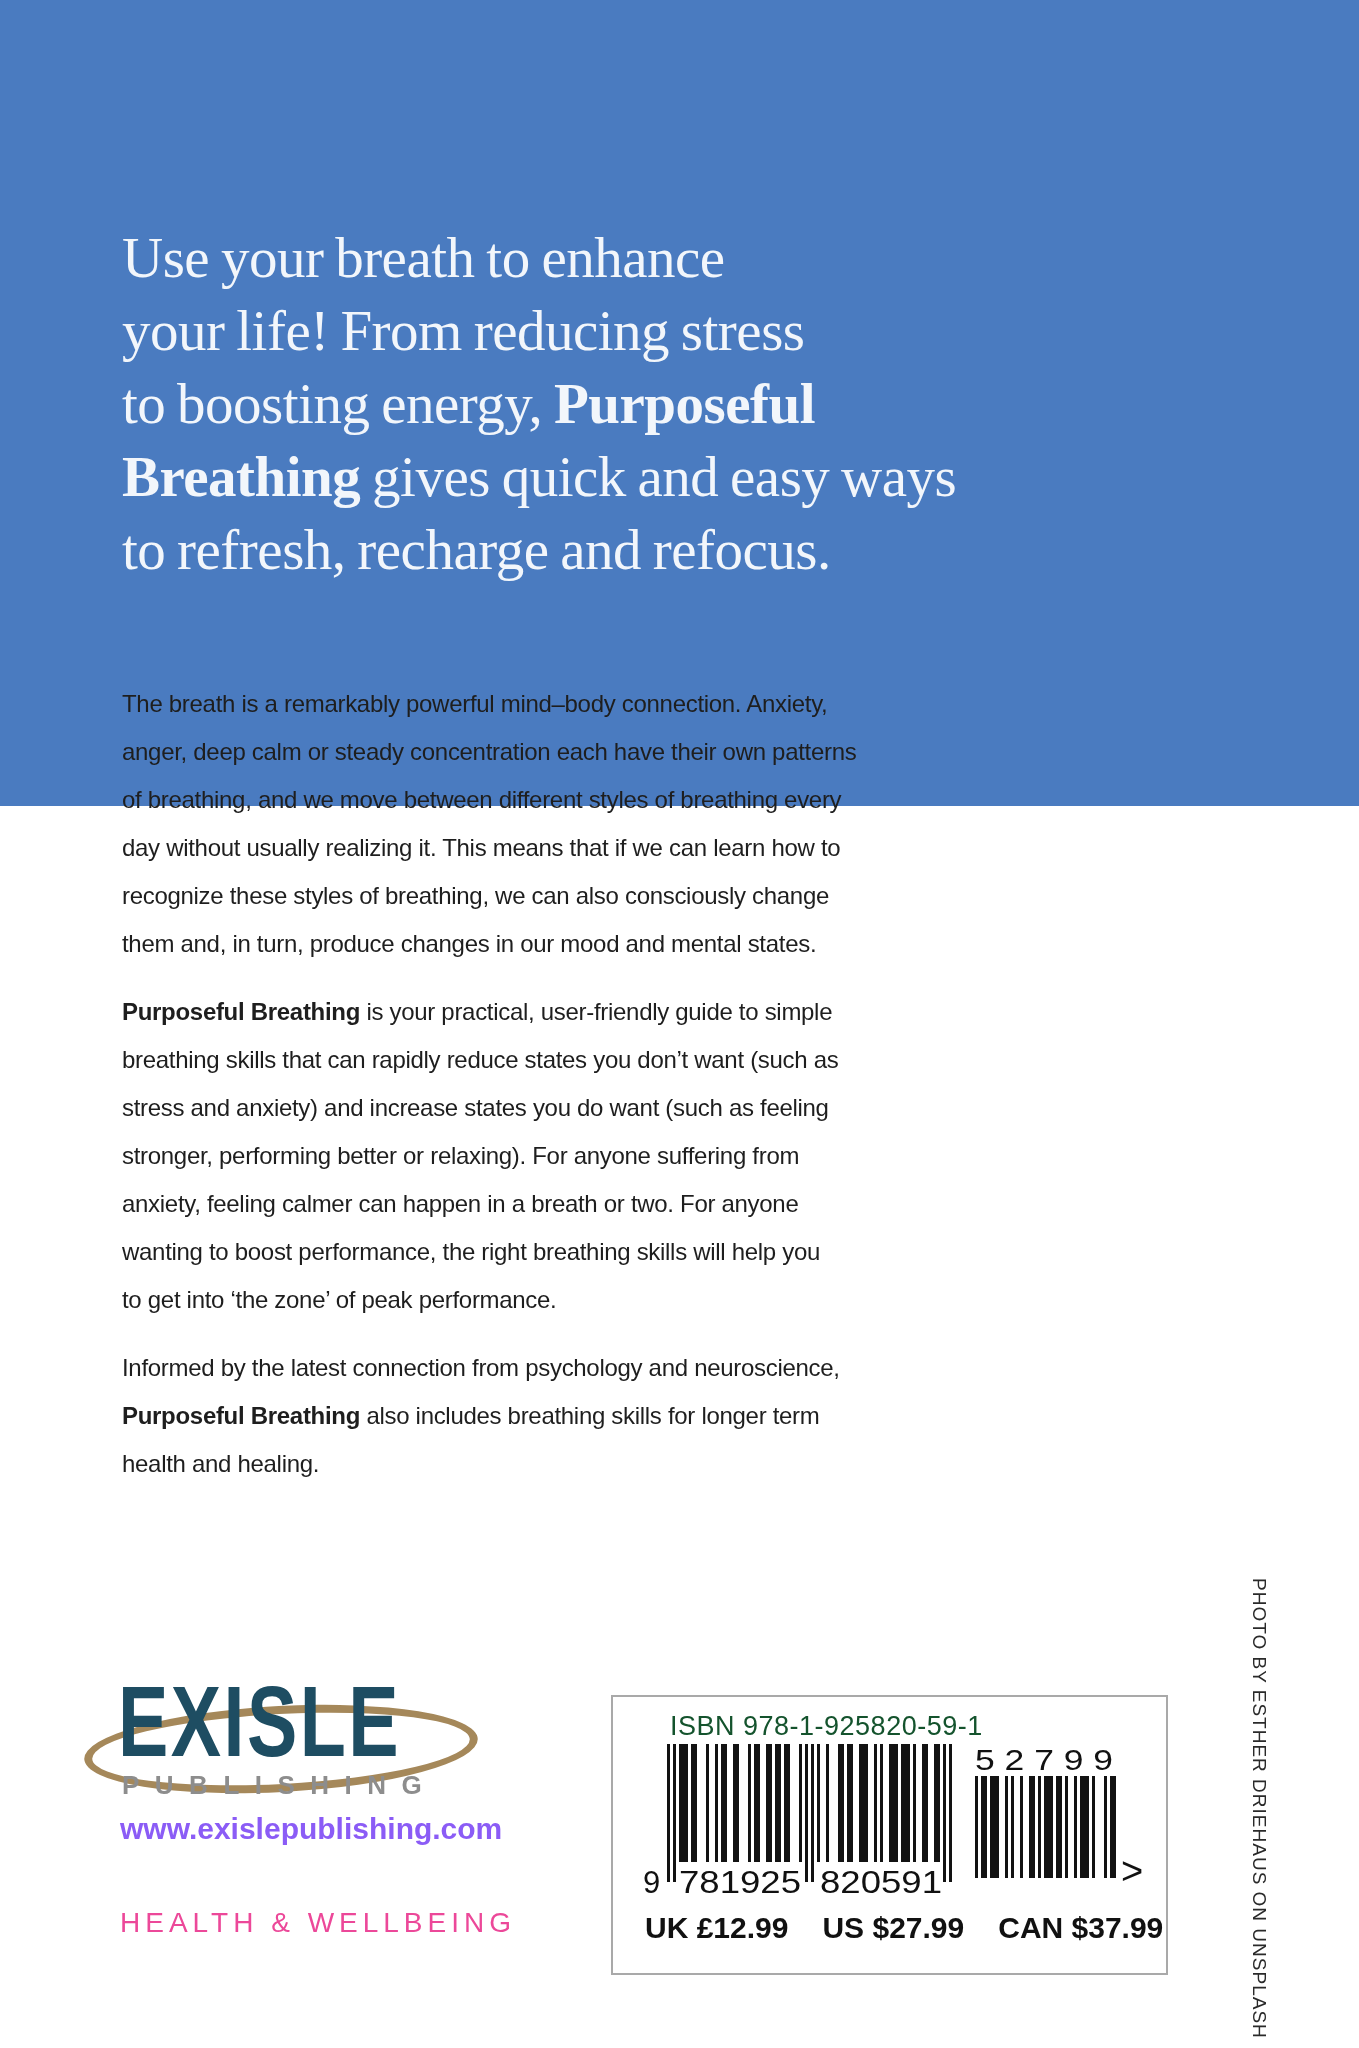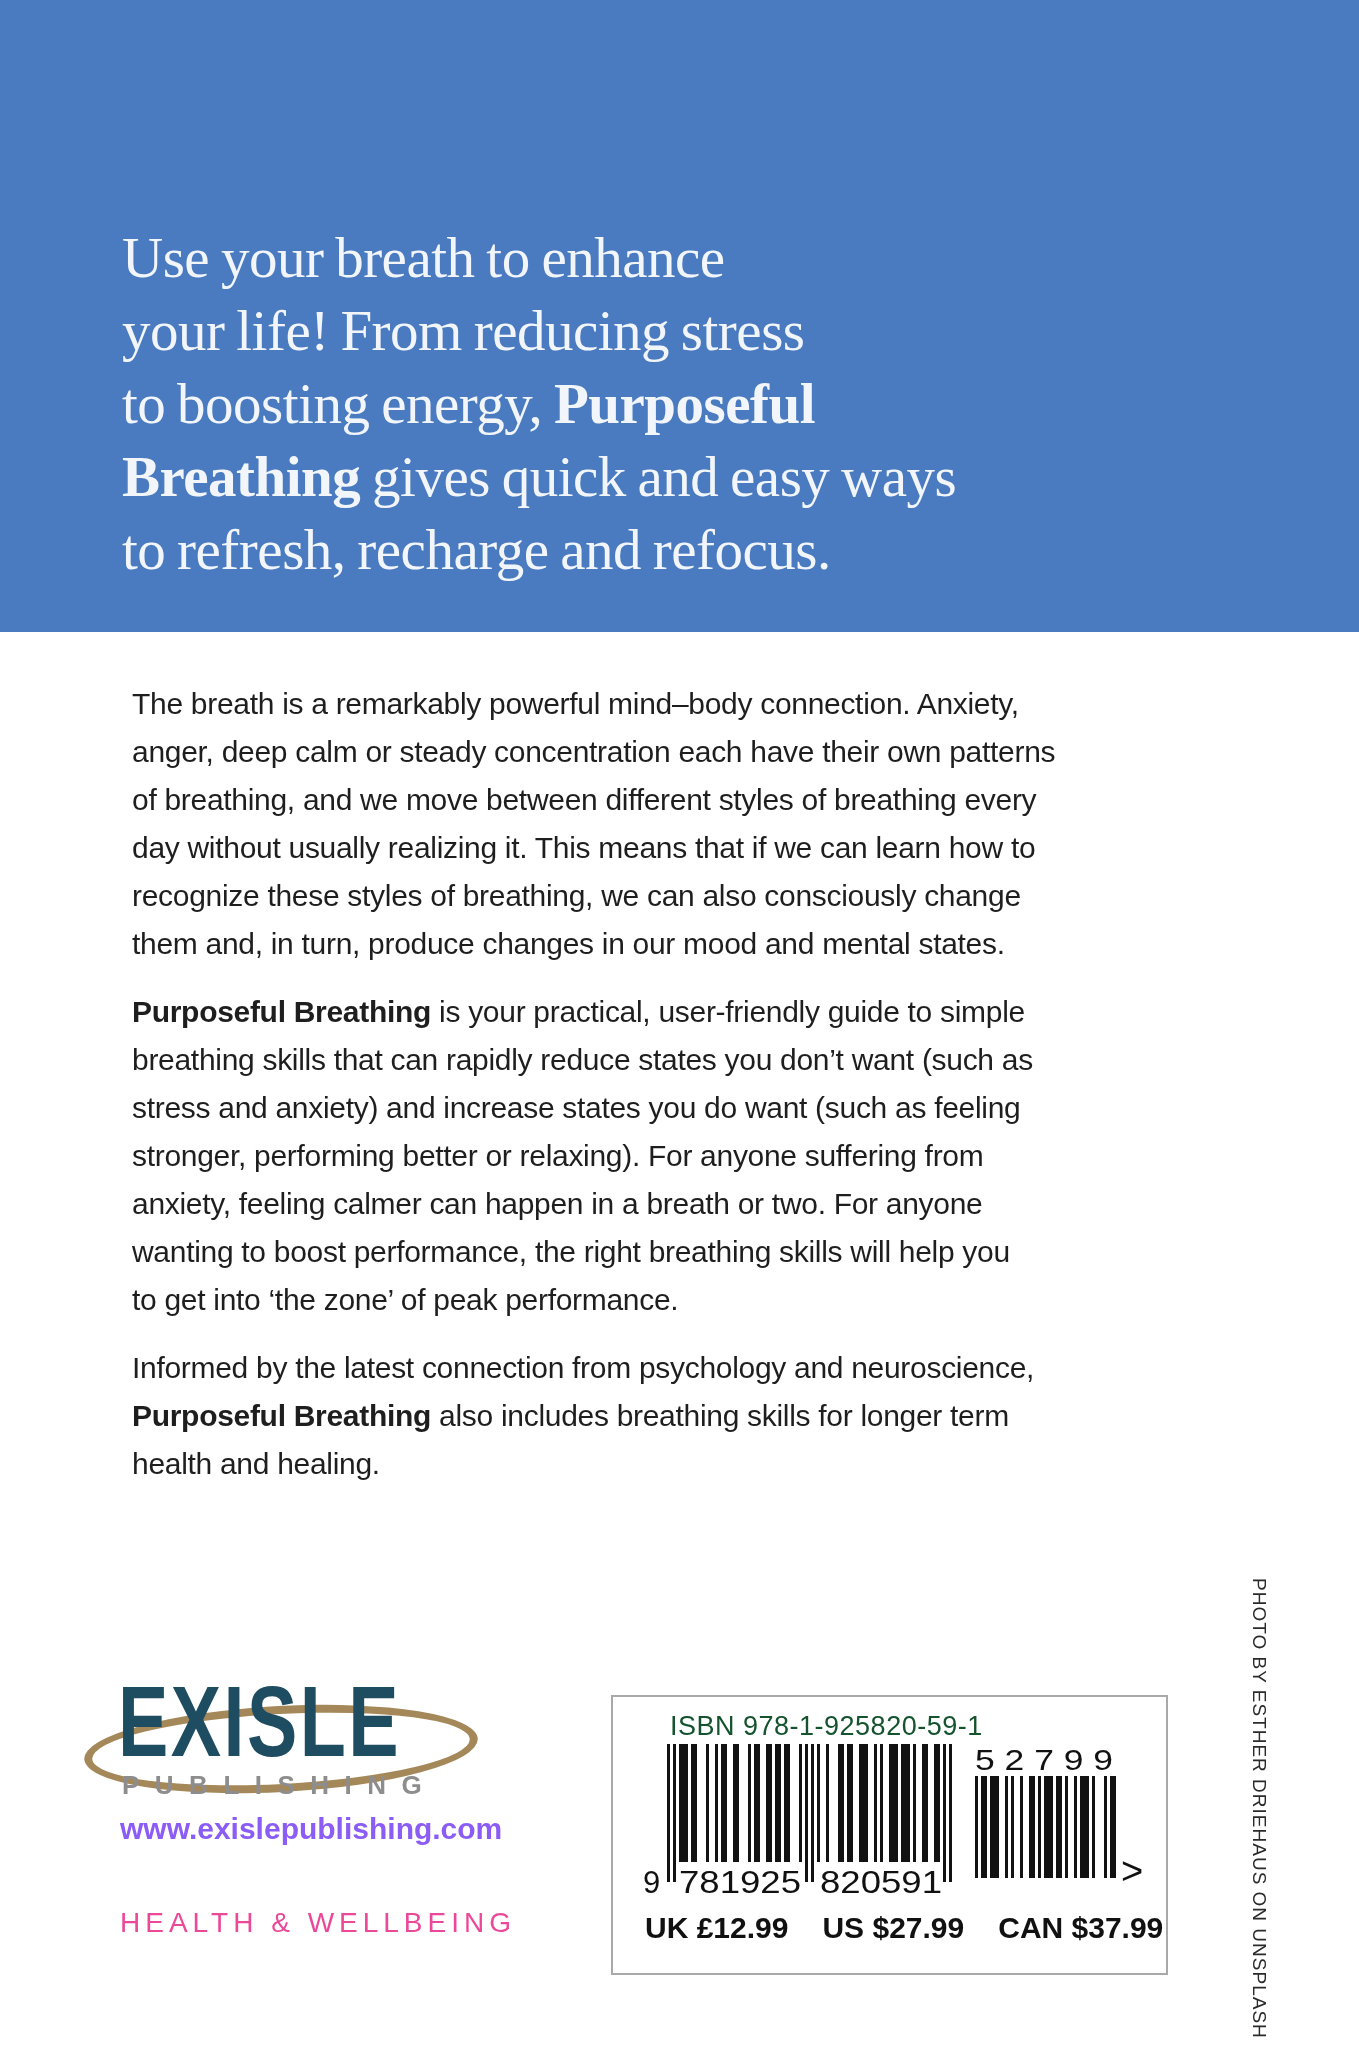--- a/index.html
+++ b/index.html
@@ -1,29 +1,29 @@
 <!DOCTYPE html>
 <html style="--band: #4A7BC0; --headline_text: #F2F6FB; --body_text: #1E1E1E; --logo_teal: #1E4D62; --logo_tan: #A5885A; --logo_gray: #8D8D8D;"><head>
 <meta charset="utf-8">
 <style>
   html,body{margin:0;padding:0;}
   body{width:1359px;height:2048px;background:#ffffff;font-family:"Liberation Sans",sans-serif;}
   .page{position:relative;width:1359px;height:2048px;overflow:hidden;background:#fff;}
 
   
-  .band{position:absolute;left:0;top:0;width:1359px;height:632px;background:var(--band,#4A7BC0);}
+  .band{position:absolute;left:0;top:0;width:1359px;height:806px;background:var(--band,#4A7BC0);}
   .headline{position:absolute;left:122px;top:221px;color:var(--headline_text,#F2F6FB);
             font-family:"Liberation Serif",serif;font-size:57px;line-height:73px;
             letter-spacing:-0.5px;word-spacing:-2px;font-weight:400;}
   .hl-line{white-space:nowrap;}
   .headline .b{font-weight:700;margin-top:24px;}
 
   
-  .copy{position:absolute;left:132px;top:680px;color:var(--body_text,#1E1E1E);
-        font-size:30px;line-height:48px;letter-spacing:-0.3px;}
+  .copy{position:absolute;left:122px;top:680px;color:var(--body_text,#1E1E1E);
+        font-size:24px;line-height:48px;letter-spacing:-0.3px;}
   .copy-para{margin:0 0 20px 0;}
   .copy-line{white-space:nowrap;}
   .copy .b{font-weight:700;}
 
   
   .logo-ellipse{position:absolute;left:84px;top:1706px;width:378px;height:70px;
                 border:8px solid var(--logo_tan,#A5885A);border-radius:50%;
                 transform:rotate(-3deg);}
   .logo-word{position:absolute;left:118px;top:1672px;color:var(--logo_teal,#1E4D62);
              font-size:92px;line-height:92px;font-weight:700;letter-spacing:3px;

